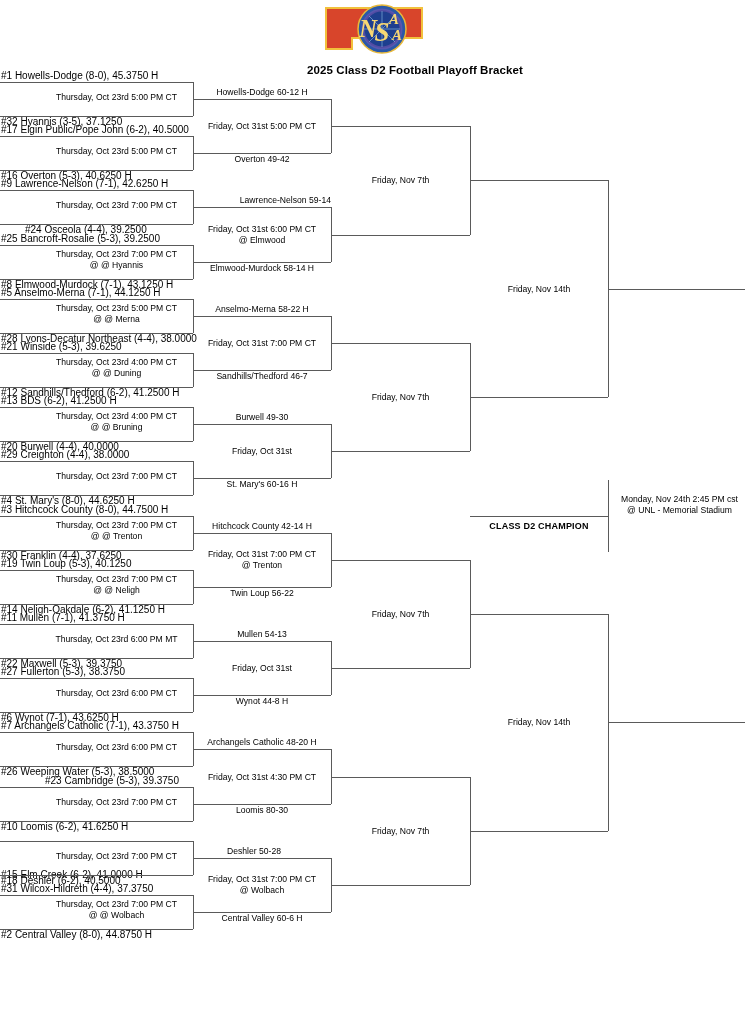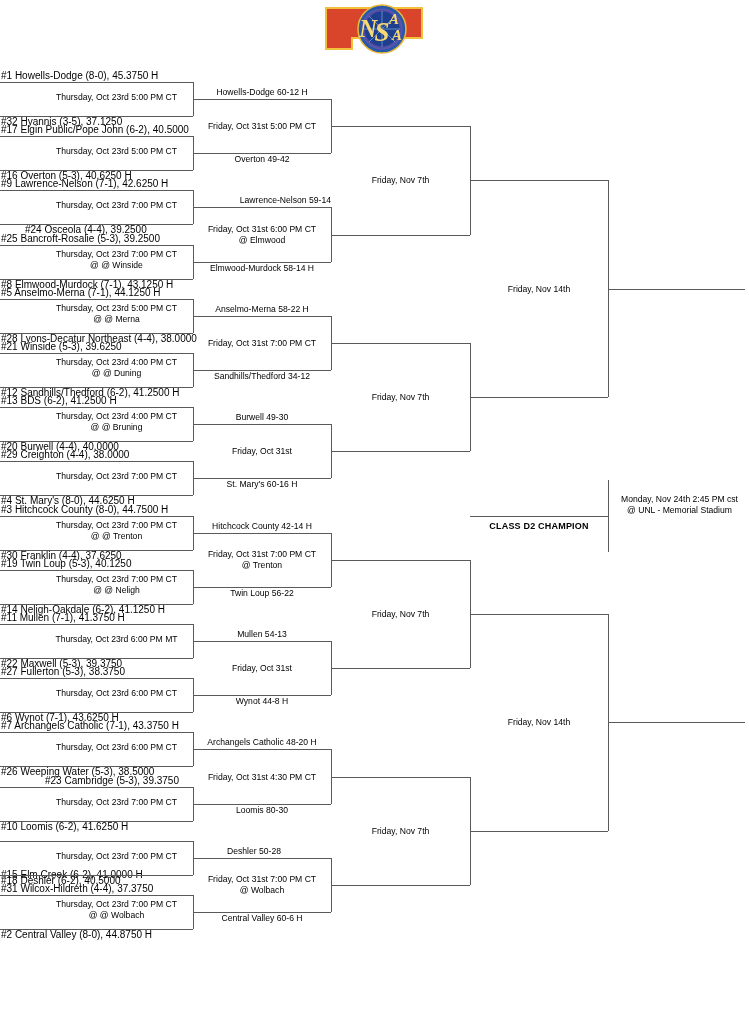--- a/index.html
+++ b/index.html
@@ -96,20 +96,21 @@
         <line x1="77" y1="14" x2="51" y2="40"></line>
       </g>
 
       <text x="50" y="35" font-family="Liberation Serif, serif" font-size="25" font-style="italic" font-weight="bold" fill="#f7d873" text-anchor="middle">N</text>
       <text x="64" y="39" font-family="Liberation Serif, serif" font-size="27" font-style="italic" font-weight="bold" fill="#f7d873" text-anchor="middle">S</text>
       <text x="76" y="22" font-family="Liberation Serif, serif" font-size="15" font-style="italic" font-weight="bold" fill="#f7d873" text-anchor="middle">A</text>
       <text x="79" y="38" font-family="Liberation Serif, serif" font-size="15" font-style="italic" font-weight="bold" fill="#f7d873" text-anchor="middle">A</text>
     </svg>
   </div>
 
+  <div id="title">2025 Class D2 Football Playoff Bracket</div>
 
   <div id="r1">
       <div>
         <div class="seed" style="left: 1px; top: 71px;">#1 Howells-Dodge (8-0), 45.3750 H</div>
         <div class="seed" style="left: 1px; top: 117px;">#32 Hyannis (3-5), 37.1250</div>
         <div class="hline" style="left: 0px; top: 82px; width: 193px; background: rgb(90, 90, 90);"></div>
         <div class="hline" style="left: 0px; top: 116px; width: 193px; background: rgb(90, 90, 90);"></div>
         <div class="vline" style="left: 193px; top: 82px; height: 34px; background: rgb(90, 90, 90);"></div>
         <div class="gtext" style="left: 40px; top: 92px; width: 153px; text-align: center;">Thursday, Oct 23rd 5:00 PM CT</div>
       </div>
@@ -129,21 +130,21 @@
         <div class="vline" style="left: 193px; top: 190px; height: 34px; background: rgb(90, 90, 90);"></div>
         <div class="gtext" style="left: 40px; top: 200px; width: 153px; text-align: center;">Thursday, Oct 23rd 7:00 PM CT</div>
       </div>
       <div>
         <div class="seed" style="left: 1px; top: 234px;">#25 Bancroft-Rosalie (5-3), 39.2500</div>
         <div class="seed" style="left: 1px; top: 280px;">#8 Elmwood-Murdock (7-1), 43.1250 H</div>
         <div class="hline" style="left: 0px; top: 245px; width: 193px; background: rgb(90, 90, 90);"></div>
         <div class="hline" style="left: 0px; top: 279px; width: 193px; background: rgb(90, 90, 90);"></div>
         <div class="vline" style="left: 193px; top: 245px; height: 34px; background: rgb(90, 90, 90);"></div>
         <div class="gtext" style="left: 40px; top: 249px; width: 153px; text-align: center;">Thursday, Oct 23rd 7:00 PM CT</div>
-        <div class="gtext" style="left: 40px; top: 260px; width: 153px; text-align: center;">@ @ Winside</div>
+        <div class="gtext" style="left: 40px; top: 260px; width: 153px; text-align: center;">@ @ Hyannis</div>
       </div>
       <div>
         <div class="seed" style="left: 1px; top: 288px;">#5 Anselmo-Merna (7-1), 44.1250 H</div>
         <div class="seed" style="left: 1px; top: 334px;">#28 Lyons-Decatur Northeast (4-4), 38.0000</div>
         <div class="hline" style="left: 0px; top: 299px; width: 193px; background: rgb(90, 90, 90);"></div>
         <div class="hline" style="left: 0px; top: 333px; width: 193px; background: rgb(90, 90, 90);"></div>
         <div class="vline" style="left: 193px; top: 299px; height: 34px; background: rgb(90, 90, 90);"></div>
         <div class="gtext" style="left: 40px; top: 303px; width: 153px; text-align: center;">Thursday, Oct 23rd 5:00 PM CT</div>
         <div class="gtext" style="left: 40px; top: 314px; width: 153px; text-align: center;">@ @ Merna</div>
       </div>
@@ -258,21 +259,21 @@
         <div class="gtext" style="left: 193px; top: 195px; width: 138px; text-align: right;">Lawrence-Nelson 59-14</div>
         <div class="gtext" style="left: 193px; top: 263px; width: 138px; text-align: center;">Elmwood-Murdock 58-14 H</div>
         <div class="gtext" style="left: 193px; top: 223.5px; width: 138px; text-align: center;">Friday, Oct 31st 6:00 PM CT</div>
         <div class="gtext" style="left: 193px; top: 234.5px; width: 138px; text-align: center;">@ Elmwood</div>
       </div>
       <div>
         <div class="hline" style="left: 193px; top: 316px; width: 138px; background: rgb(90, 90, 90);"></div>
         <div class="hline" style="left: 193px; top: 370px; width: 138px; background: rgb(90, 90, 90);"></div>
         <div class="vline" style="left: 331px; top: 316px; height: 54px; background: rgb(90, 90, 90);"></div>
         <div class="gtext" style="left: 193px; top: 304px; width: 138px; text-align: center;">Anselmo-Merna 58-22 H</div>
-        <div class="gtext" style="left: 193px; top: 371px; width: 138px; text-align: center;">Sandhills/Thedford 34-12</div>
+        <div class="gtext" style="left: 193px; top: 371px; width: 138px; text-align: center;">Sandhills/Thedford 46-7</div>
         <div class="gtext" style="left: 193px; top: 338px; width: 138px; text-align: center;">Friday, Oct 31st 7:00 PM CT</div>
       </div>
       <div>
         <div class="hline" style="left: 193px; top: 424px; width: 138px; background: rgb(90, 90, 90);"></div>
         <div class="hline" style="left: 193px; top: 478px; width: 138px; background: rgb(90, 90, 90);"></div>
         <div class="vline" style="left: 331px; top: 424px; height: 54px; background: rgb(90, 90, 90);"></div>
         <div class="gtext" style="left: 193px; top: 412px; width: 138px; text-align: center;">Burwell 49-30</div>
         <div class="gtext" style="left: 193px; top: 479px; width: 138px; text-align: center;">St. Mary's 60-16 H</div>
         <div class="gtext" style="left: 193px; top: 446px; width: 138px; text-align: center;">Friday, Oct 31st</div>
       </div>

